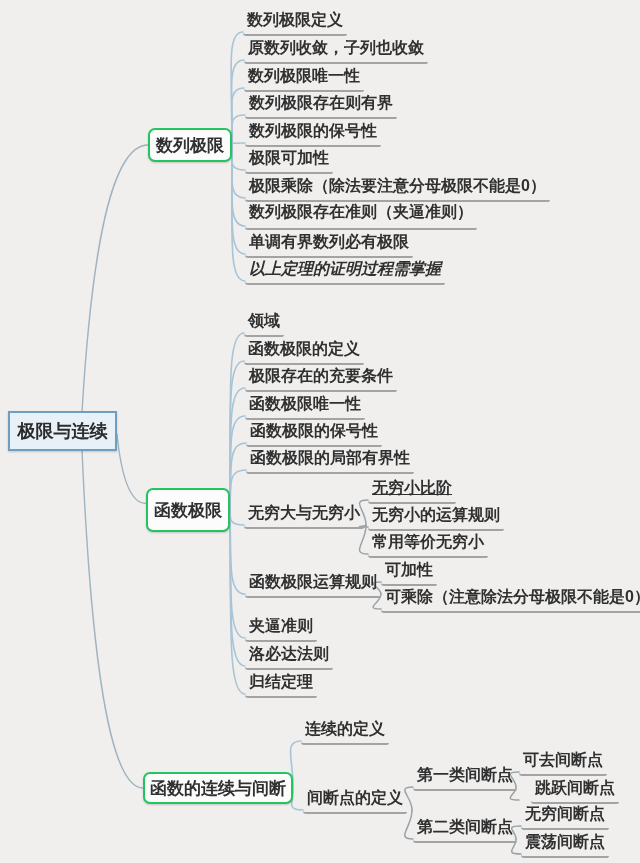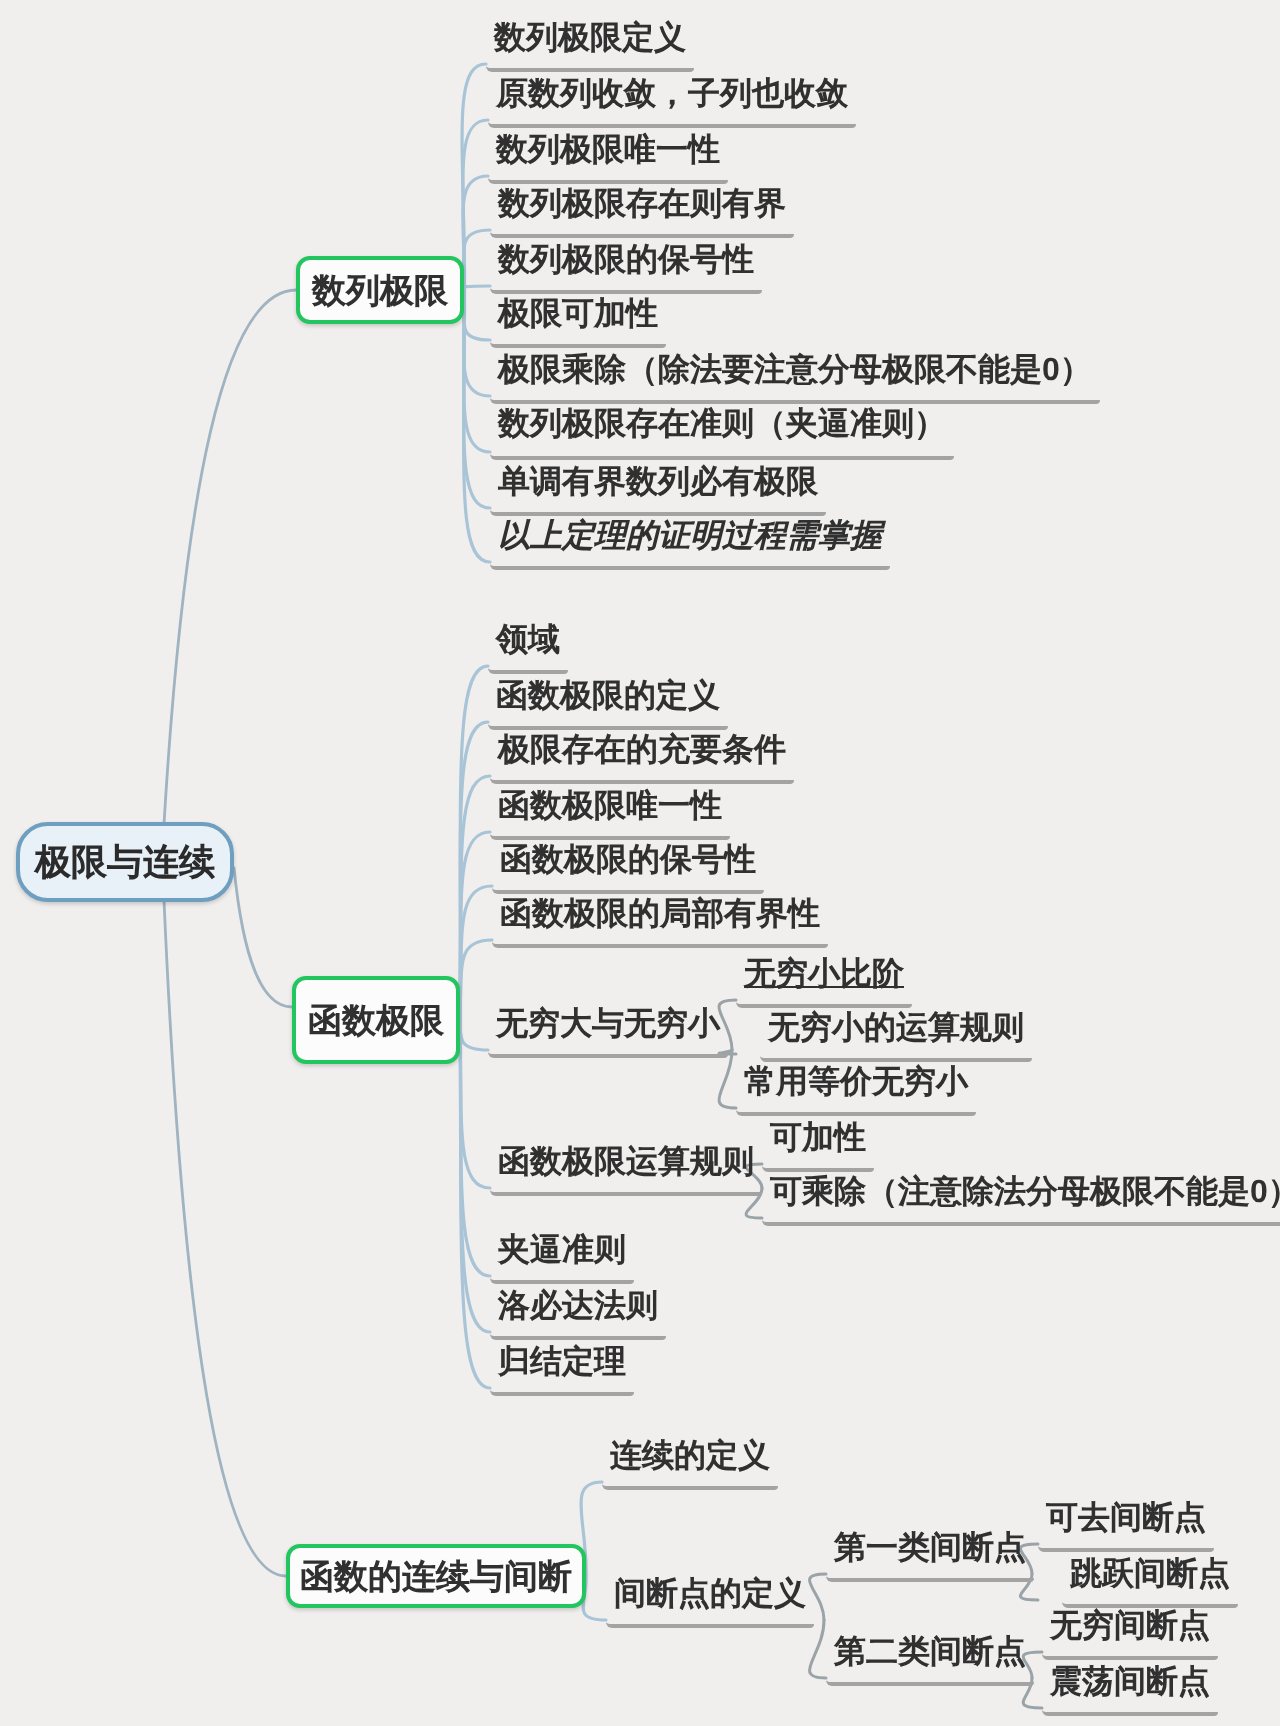--- a/index.html
+++ b/index.html
@@ -22,21 +22,21 @@
   }
   .box{
     display:flex;align-items:center;justify-content:center;
     font-size:17px;
     background:#fcfcfc;border:2px solid #22c55e;border-radius:7px;
     box-shadow:0 1px 2px rgba(0,0,0,.18);
     box-sizing:border-box;
   }
   .root-box{
     font-size:18px;background:#e9f1f8;border:2px solid #6e9ec0;
-    border-radius:16px;color:#2b2b2b;
+    border-radius:0;color:#2b2b2b;
   }
 </style>
 </head>
 <body>
 
 <div class="canvas">
   <svg id="edges" viewBox="0 0 640 863" xmlns="http://www.w3.org/2000/svg">
       <path d="M 82 412 C 91.9 246.46, 111.69999999999999 145, 148 145" class="e-root"></path>
       <path d="M 232 145 C 232.88 77.2, 225 32, 243 32" class="e-l1"></path>
       <path d="M 232 145 C 232.96 94, 226 60, 244 60" class="e-l1"></path>
@@ -90,21 +90,21 @@
       <div class="node leaf" style="left: 245px; top: 258px; font-style: italic;">以上定理的证明过程需掌握</div>
       <div class="node box " style="left: 146px; top: 488px; width: 84px; height: 44px;">函数极限</div>
       <div class="node leaf" style="left: 244px; top: 310px;">领域</div>
       <div class="node leaf" style="left: 244px; top: 338px;">函数极限的定义</div>
       <div class="node leaf" style="left: 245px; top: 365px;">极限存在的充要条件</div>
       <div class="node leaf" style="left: 245px; top: 393px;">函数极限唯一性</div>
       <div class="node leaf" style="left: 246px; top: 420px;">函数极限的保号性</div>
       <div class="node leaf" style="left: 246px; top: 447px;">函数极限的局部有界性</div>
       <div class="node leaf" style="left: 244px; top: 502px;">无穷大与无穷小</div>
       <div class="node leaf" style="left: 368px; top: 477px; text-decoration: underline;">无穷小比阶</div>
-      <div class="node leaf" style="left: 380px; top: 504px;">无穷小的运算规则</div>
+      <div class="node leaf" style="left: 368px; top: 504px;">无穷小的运算规则</div>
       <div class="node leaf" style="left: 368px; top: 531px;">常用等价无穷小</div>
       <div class="node leaf" style="left: 245px; top: 571px;">函数极限运算规则</div>
       <div class="node leaf" style="left: 381px; top: 559px;">可加性</div>
       <div class="node leaf" style="left: 381px; top: 586px;">可乘除（注意除法分母极限不能是0）</div>
       <div class="node leaf" style="left: 245px; top: 615px;">夹逼准则</div>
       <div class="node leaf" style="left: 245px; top: 643px;">洛必达法则</div>
       <div class="node leaf" style="left: 245px; top: 671px;">归结定理</div>
       <div class="node box " style="left: 143px; top: 772px; width: 150px; height: 32px;">函数的连续与间断</div>
       <div class="node leaf" style="left: 301px; top: 718px;">连续的定义</div>
       <div class="node leaf" style="left: 303px; top: 787px;">间断点的定义</div>

